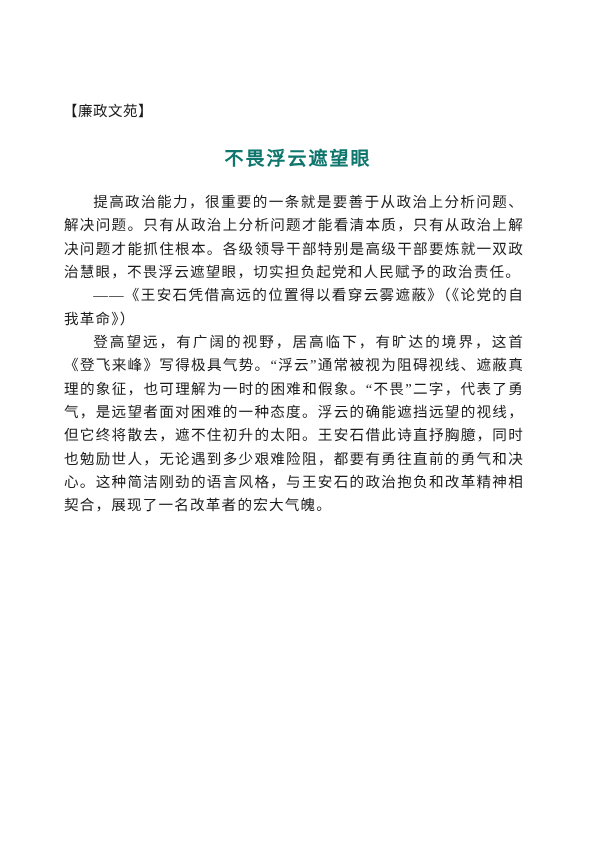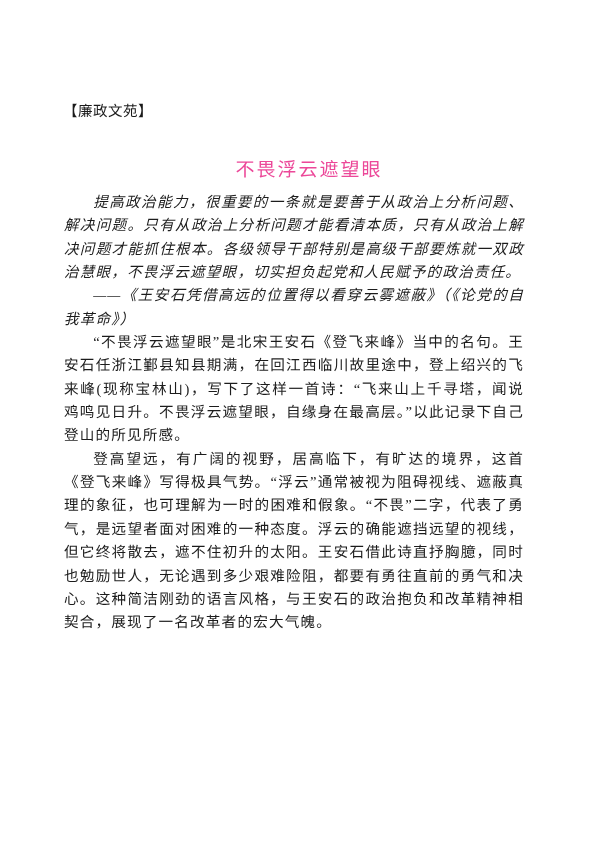--- a/index.html
+++ b/index.html
@@ -23,46 +23,45 @@
     font-size: 14.5px;
     letter-spacing: 0.5px;
     color: #1a1a1a;
     white-space: nowrap;
   }
   .article-title {
     position: absolute;
     left: 64px;
     top: 139px;
     width: 460px;
-    margin: 15px;
+    margin: 4px;
     text-align: center;
     font-size: 19px;
-    font-weight: 400;
+    font-weight: 700;
     letter-spacing: 2px;
-    color: #ec4899;
+    color: #0f766e;
   }
   .article-body {
     position: absolute;
     left: 64px;
     top: 191px;
     width: 460px;
     font-size: 14.6px;
     line-height: 23.35px;
     text-align: justify;
     color: #1c1c1c;
   }
   .article-body p {
     margin: 0;
     padding: 0;
     text-indent: 2em;
     letter-spacing: 0.08em;
   }
   
   .article-body p.kaiti {
-    font-style: italic;
   }
   .page-number {
     position: absolute;
     left: 0;
     right: 0;
     top: 785px;
     text-align: center;
     font-size: 13.5px;
     letter-spacing: 1px;
     color: #1a1a1a;
@@ -72,18 +71,17 @@
 <body>
 
 <div class="page">
   <div class="section-tag">【廉政文苑】</div>
 
   <h1 class="article-title">不畏浮云遮望眼</h1>
 
   <div class="article-body">
       <p class="kaiti">提高政治能力，很重要的一条就是要善于从政治上分析问题、解决问题。只有从政治上分析问题才能看清本质，只有从政治上解决问题才能抓住根本。各级领导干部特别是高级干部要炼就一双政治慧眼，不畏浮云遮望眼，切实担负起党和人民赋予的政治责任。</p>
       <p class="kaiti">——《王安石凭借高远的位置得以看穿云雾遮蔽》（《论党的自我革命》）</p>
-      <p class="plain">“不畏浮云遮望眼”是北宋王安石《登飞来峰》当中的名句。王安石任浙江鄞县知县期满，在回江西临川故里途中，登上绍兴的飞来峰(现称宝林山)，写下了这样一首诗：“飞来山上千寻塔，闻说鸡鸣见日升。不畏浮云遮望眼，自缘身在最高层。”以此记录下自己登山的所见所感。</p>
       <p class="plain">登高望远，有广阔的视野，居高临下，有旷达的境界，这首《登飞来峰》写得极具气势。“浮云”通常被视为阻碍视线、遮蔽真理的象征，也可理解为一时的困难和假象。“不畏”二字，代表了勇气，是远望者面对困难的一种态度。浮云的确能遮挡远望的视线，但它终将散去，遮不住初升的太阳。王安石借此诗直抒胸臆，同时也勉励世人，无论遇到多少艰难险阻，都要有勇往直前的勇气和决心。这种简洁刚劲的语言风格，与王安石的政治抱负和改革精神相契合，展现了一名改革者的宏大气魄。</p>
     </div>
 
   <div class="page-number">- 6 -</div>
 </div>
 
 </body></html>

